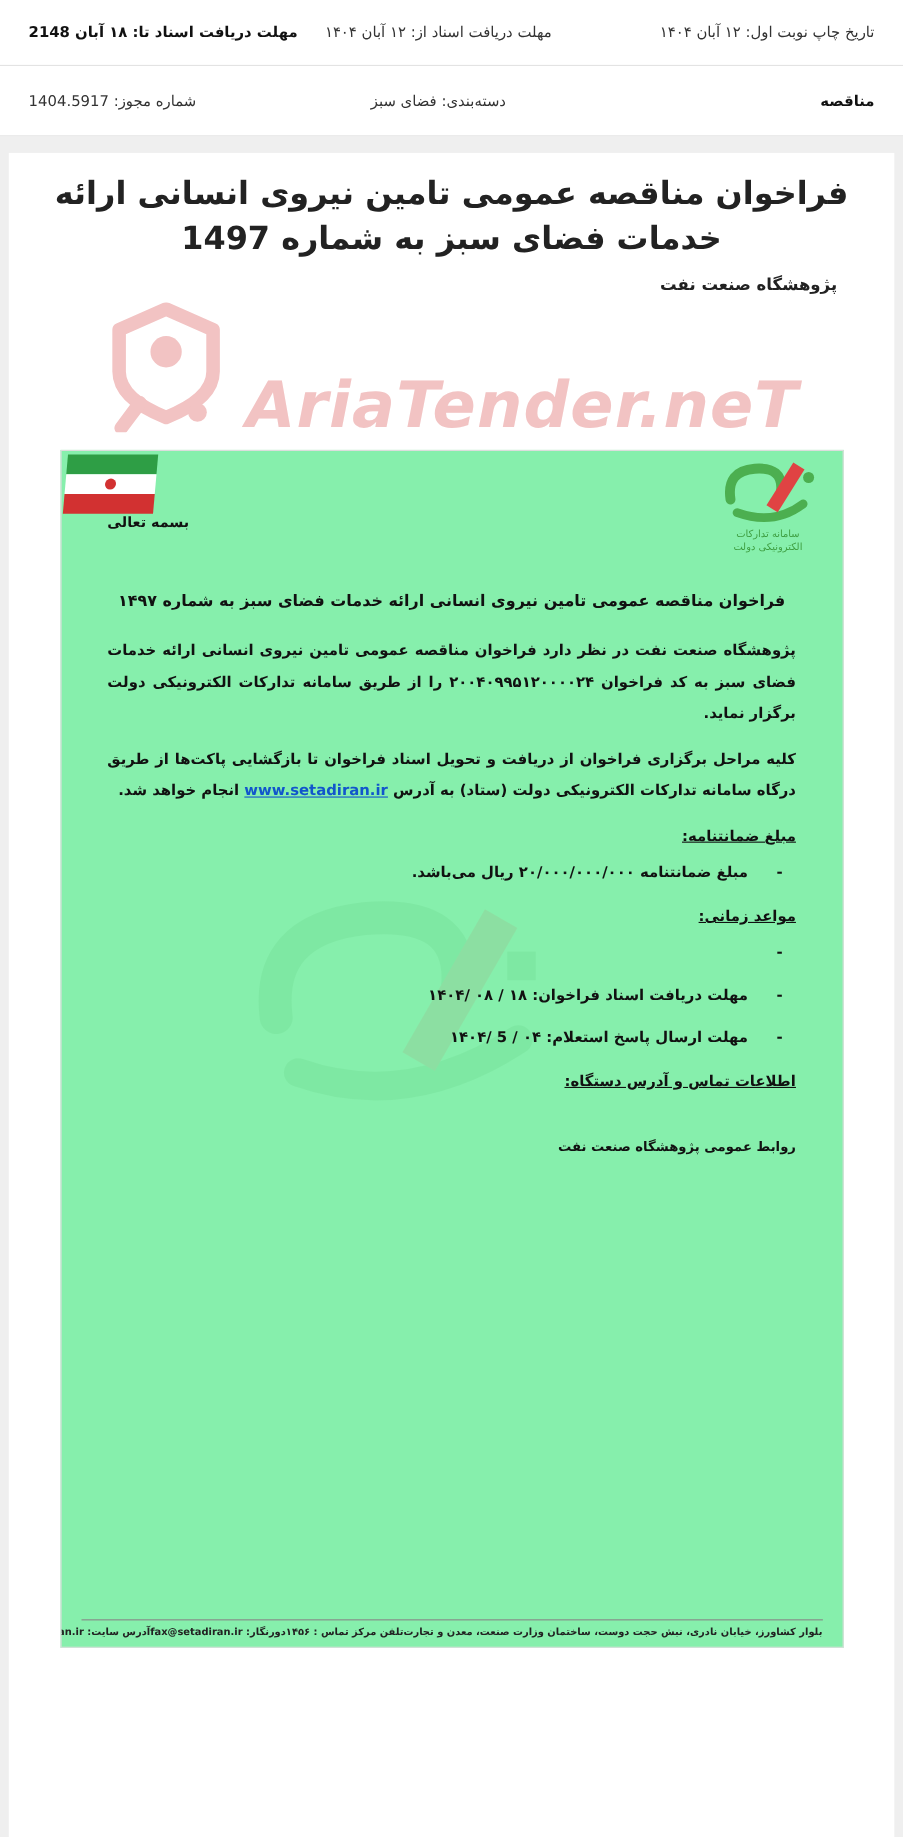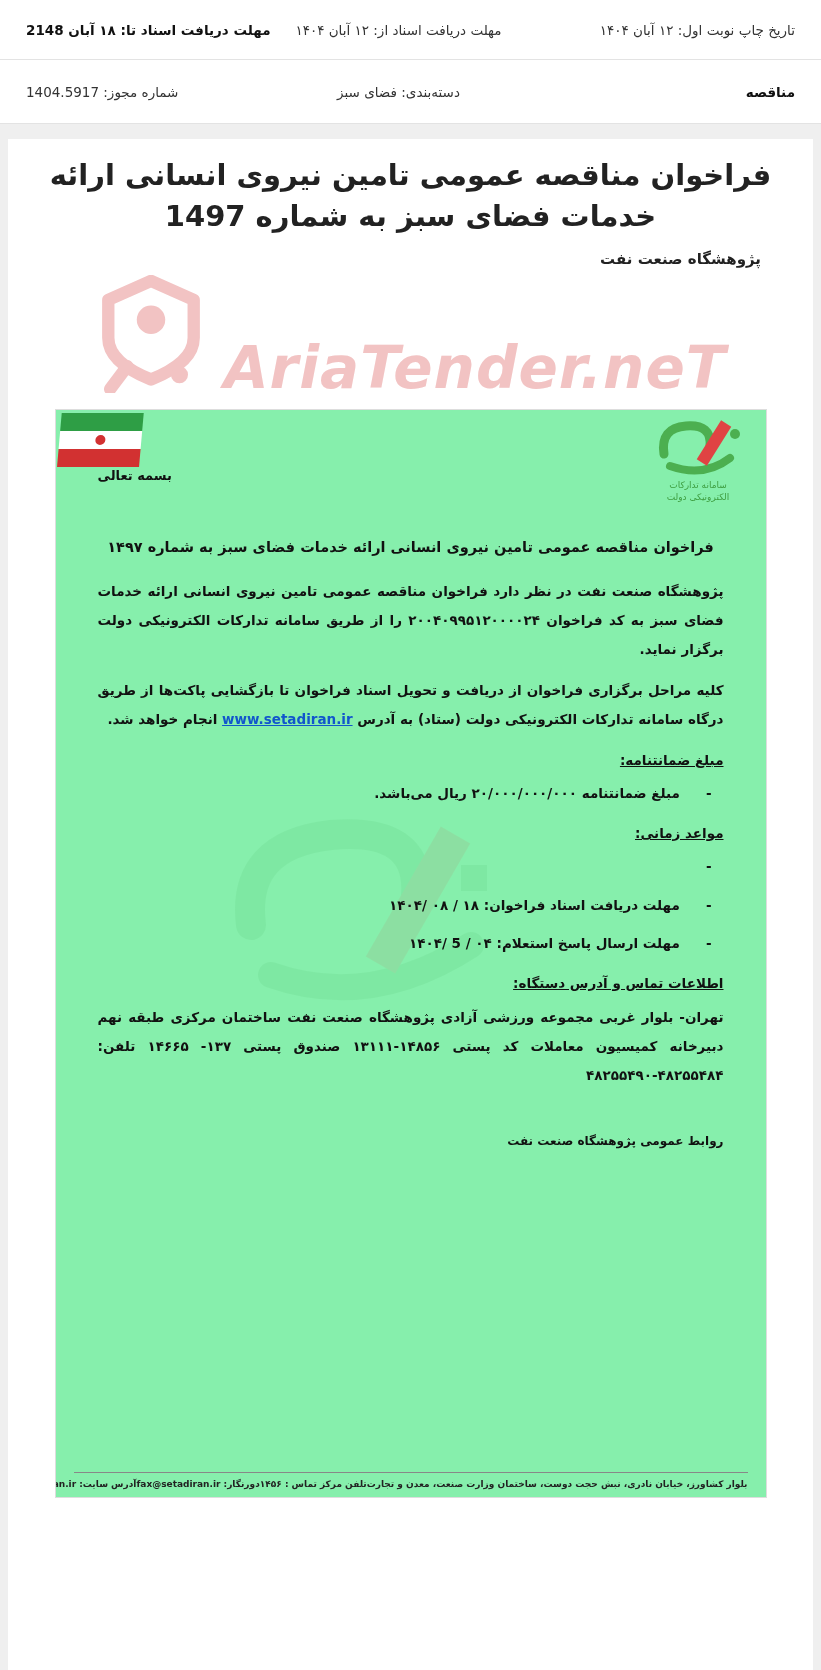--- a/index.html
+++ b/index.html
@@ -140,21 +140,20 @@
       <div class="bullet">
         <span class="dash">-</span>
         <span>مهلت دریافت اسناد فراخوان: ۱۸ / ۰۸ /۱۴۰۴</span>
       </div>
       <div class="bullet">
         <span class="dash">-</span>
         <span>مهلت ارسال پاسخ استعلام: ۰۴ / 5 /۱۴۰۴</span>
       </div>
 
       <div class="heading">اطلاعات تماس و آدرس دستگاه:</div>
-      <p class="para mt-sm">تهران- بلوار غربی مجموعه ورزشی آزادی پژوهشگاه صنعت نفت ساختمان مرکزی طبقه نهم دبیرخانه کمیسیون معاملات کد پستی ۱۴۸۵۶-۱۳۱۱۱ صندوق پستی ۱۳۷- ۱۴۶۶۵ تلفن: ۴۸۲۵۵۴۸۴-۴۸۲۵۵۴۹۰</p>
 
       <div class="signature">روابط عمومی پژوهشگاه صنعت نفت</div>
     </div>
 
     <div class="doc-footer">
       <span>بلوار کشاورز، خیابان نادری، نبش حجت دوست، ساختمان وزارت صنعت، معدن و تجارت</span>
       <span>تلفن مرکز تماس : ۱۴۵۶</span>
       <span>دورنگار: fax@setadiran.ir</span>
       <span>آدرس سایت: www.setadiran.ir</span>
     </div>

